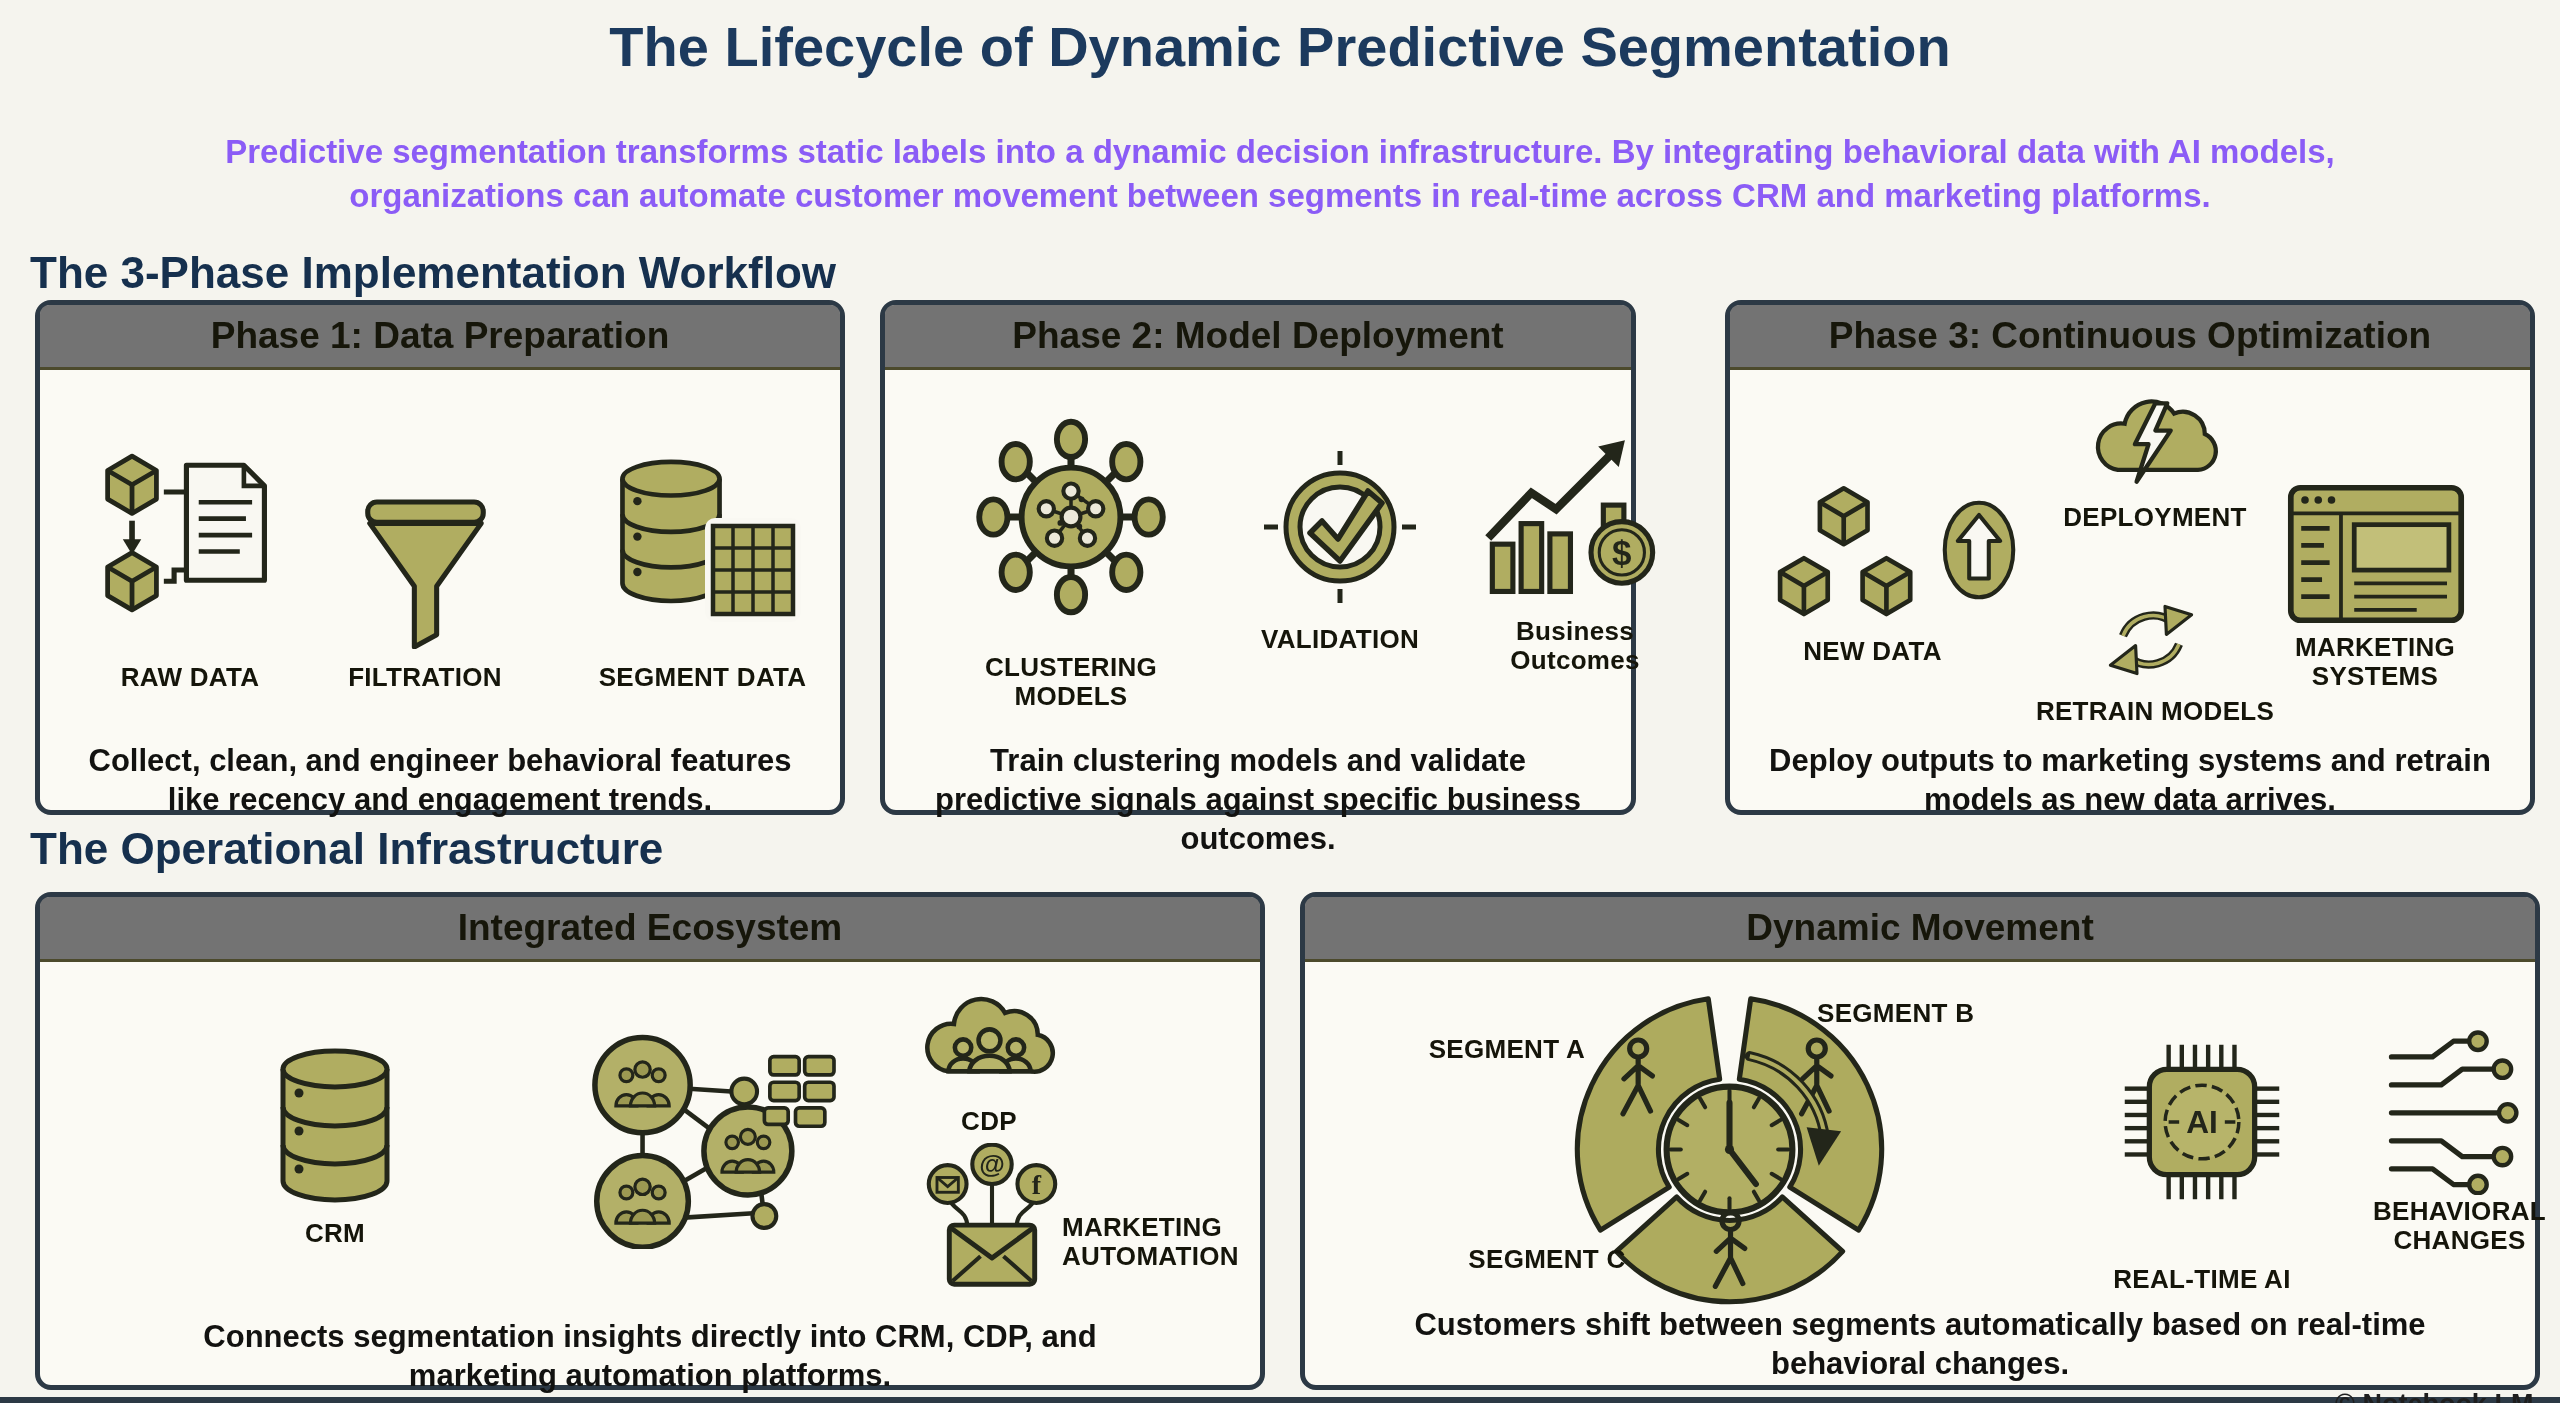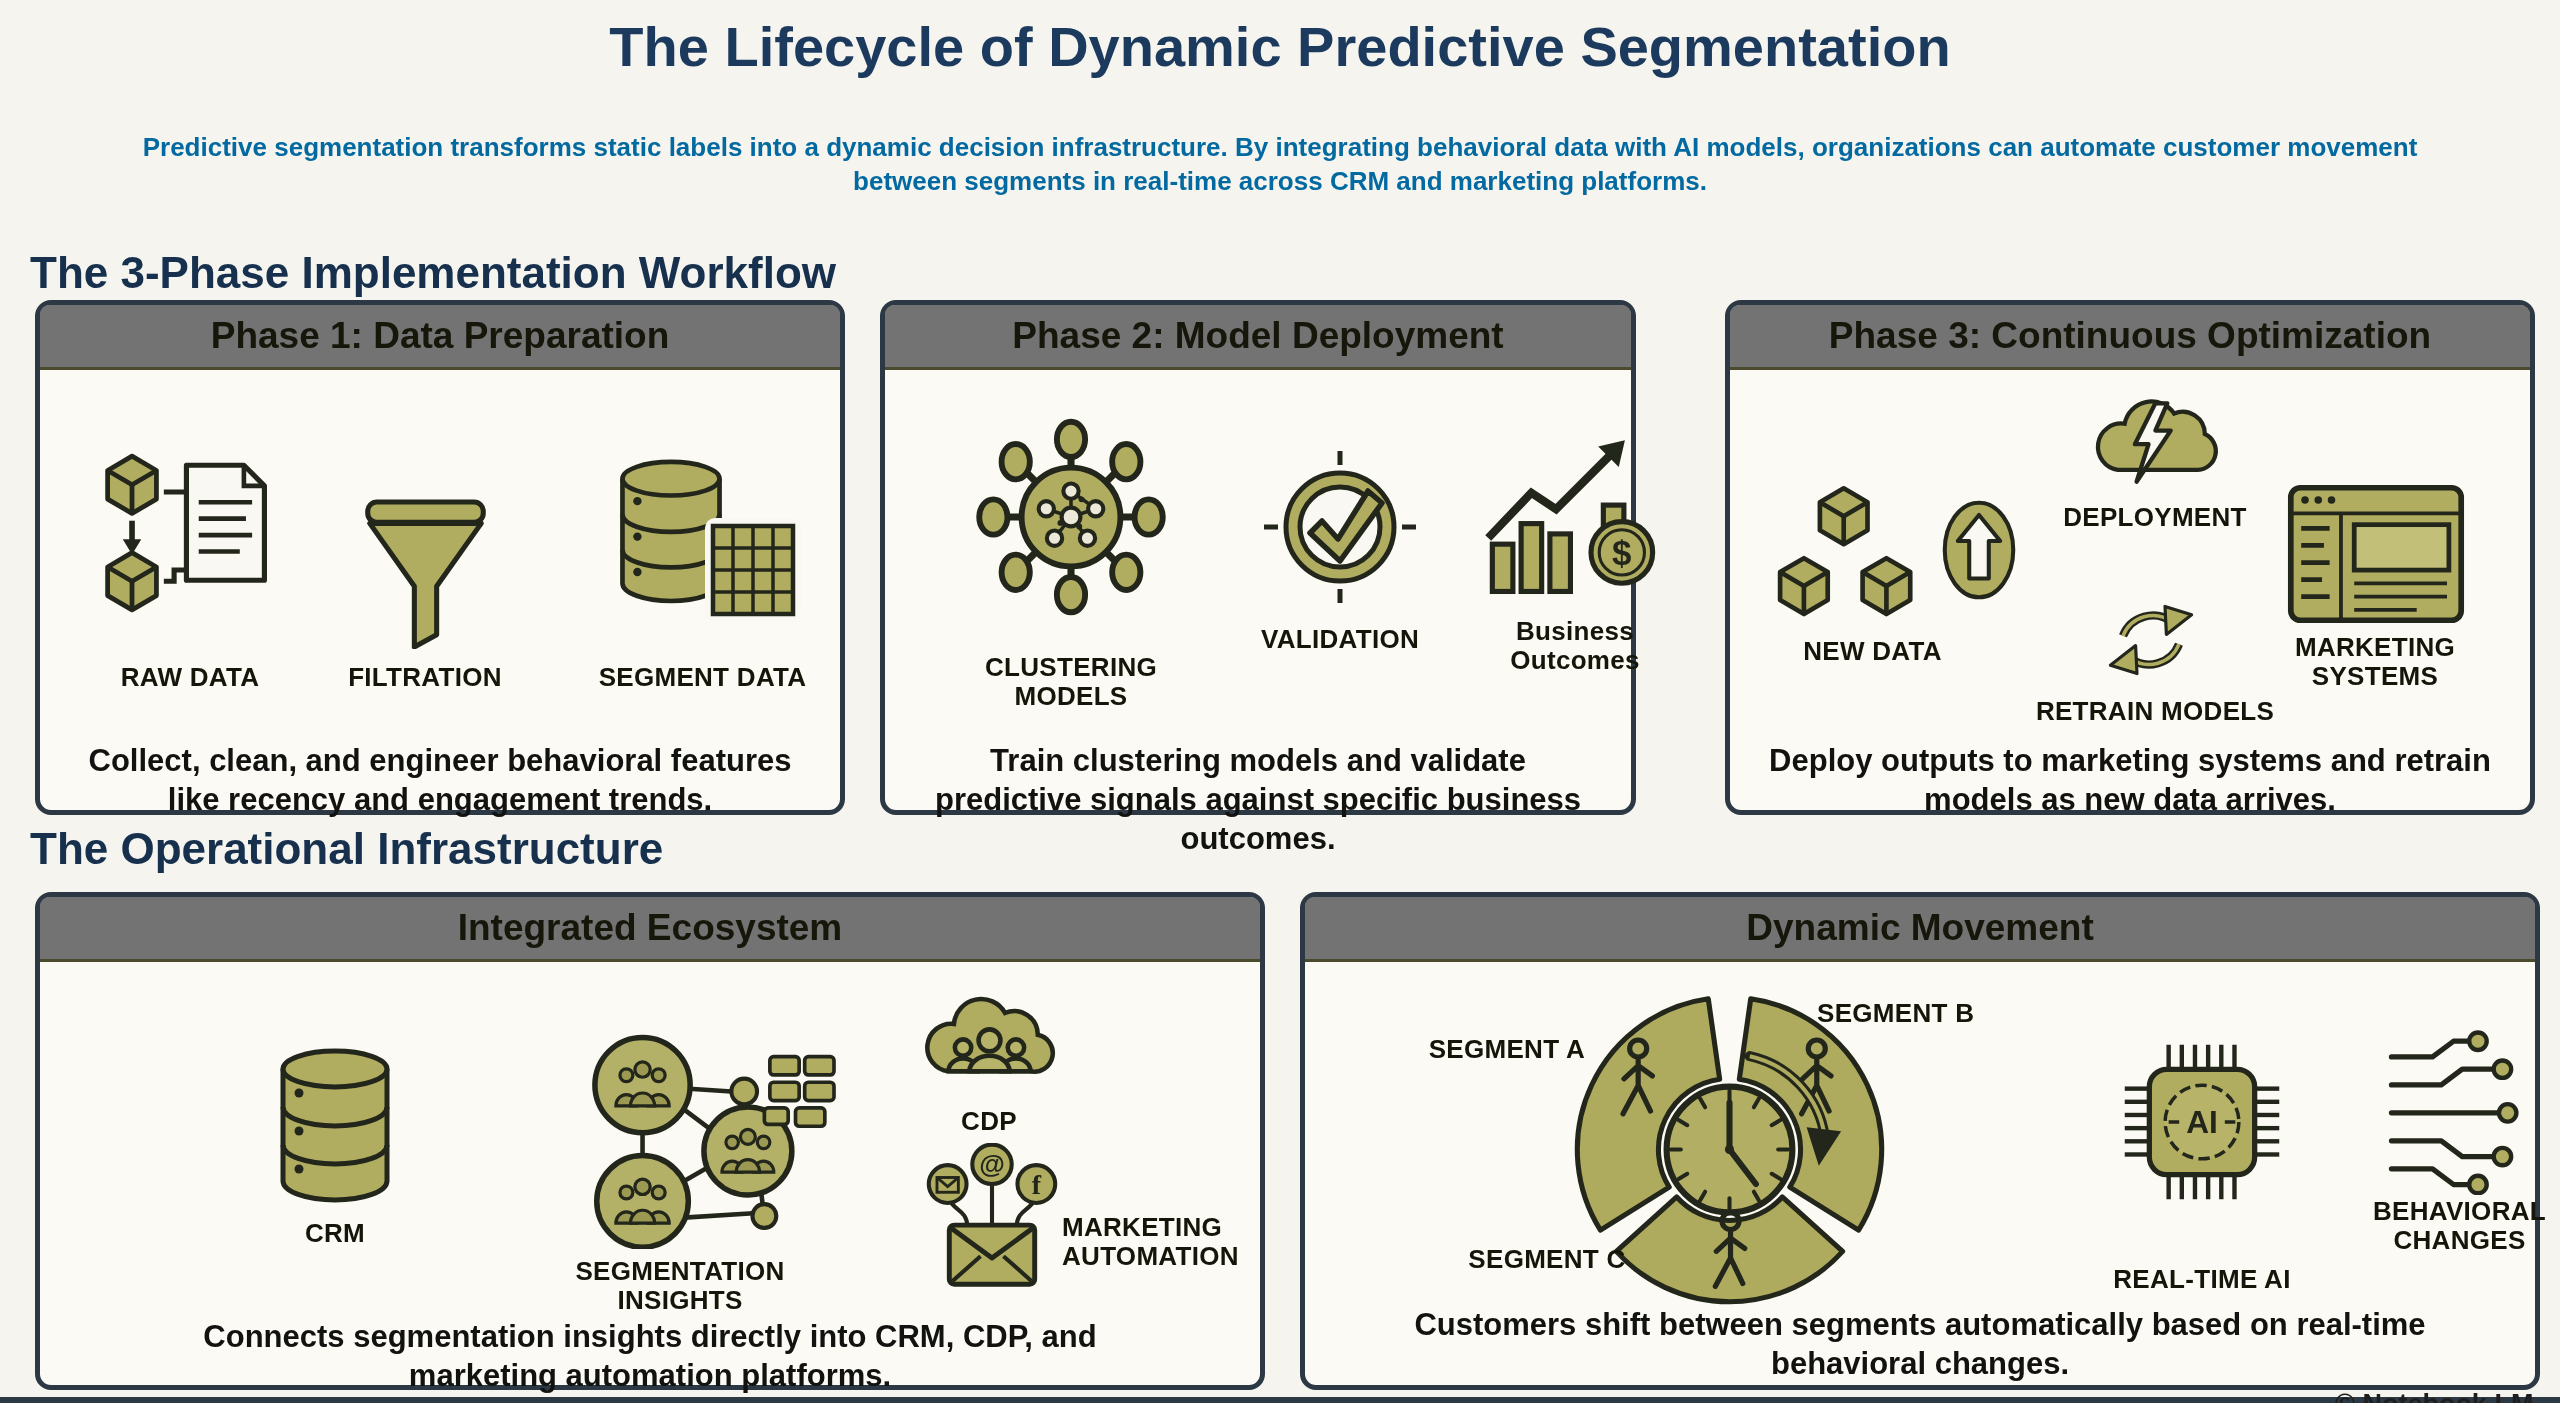--- a/index.html
+++ b/index.html
@@ -2,21 +2,21 @@
 <html><head>
 <meta charset="utf-8">
 <style>
   html,body{margin:0;padding:0;background:#e9e8e2;}
   .canvas{position:relative;width:2560px;height:1403px;background:#f5f4ee;overflow:hidden;
           font-family:"Liberation Sans",sans-serif;}
   .abs{position:absolute;}
   .title{position:absolute;top:14px;left:0;width:100%;text-align:center;
          font-size:56px;font-weight:800;color:#1c3a5e;letter-spacing:0px;}
   .subtitle{position:absolute;top:130px;left:120px;width:2320px;text-align:center;
-            font-size:26px;font-weight:600;color:#0369a1;line-height:1.32;}
+            font-size:33px;font-weight:600;color:#8b5cf6;line-height:1.32;}
   .section-h{position:absolute;left:30px;font-size:44px;font-weight:800;color:#16304e;}
   .card{position:absolute;background:#fbfaf4;border:5px solid #2c3945;border-radius:16px;box-sizing:border-box;}
   .band{position:absolute;top:0;left:0;right:0;height:62px;background:#737373;
         border-bottom:3px solid #4c4a2c;border-radius:9px 9px 0 0;
         display:flex;align-items:center;justify-content:center;}
   .band span{font-size:37px;font-weight:800;color:#16160a;}
   .caption{position:absolute;left:4%;right:4%;text-align:center;font-size:31px;font-weight:700;
            color:#121210;line-height:1.26;}
   .icon-label{position:absolute;font-weight:800;font-size:26px;color:#15150a;text-align:center;
               line-height:1.12;letter-spacing:0.3px;}
@@ -259,21 +259,20 @@
       <g fill="#b0ad61" stroke="#23261a" stroke-width="4">
         <rect x="234" y="52" width="32" height="20" rx="4"></rect>
           <rect x="272" y="52" width="32" height="20" rx="4"></rect>
         <rect x="234" y="80" width="32" height="20" rx="4"></rect>
           <rect x="272" y="80" width="32" height="20" rx="4"></rect>
         <rect x="228" y="108" width="26" height="18" rx="4"></rect>
           <rect x="262" y="108" width="32" height="20" rx="4"></rect>
       </g>
       <circle cx="228" cy="226" r="13" fill="#b0ad61" stroke="#23261a" stroke-width="4.5"></circle>
     </svg>
-    <div class="icon-label" style="left:510px;top:360px;width:260px;">SEGMENTATION INSIGHTS</div>
 
     <svg class="abs" style="left:872px;top:72px;" width="155" height="128" viewBox="0 0 170 140">
       <path d="M40 112 A26 26 0 1 1 46 60 A30 30 0 0 1 102 48 A26 26 0 0 1 138 72 A20 20 0 0 1 130 112 Z" fill="#b0ad61" stroke="#23261a" stroke-width="5"></path>
       <g fill="#b7b46a" stroke="#23261a" stroke-width="5">
         <circle cx="56" cy="86" r="9"></circle>
           <path d="M40 112 a16 14 0 0 1 32 0 Z"></path>
         <circle cx="114" cy="86" r="9"></circle>
           <path d="M98 112 a16 14 0 0 1 32 0 Z"></path>
         <circle cx="85" cy="78" r="12"></circle>
           <path d="M63 112 a22 17 0 0 1 44 0 Z"></path>

